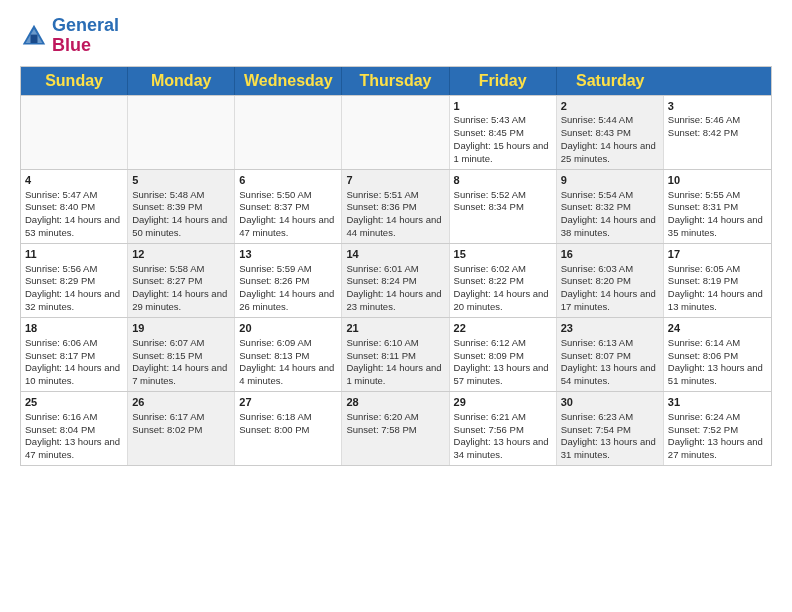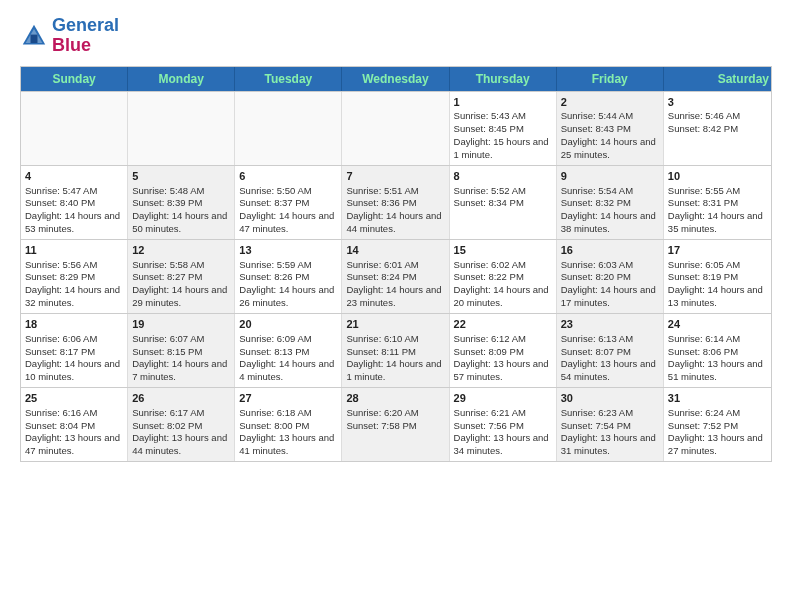--- a/index.html
+++ b/index.html
@@ -59,28 +59,28 @@
       display: flex;
       flex-direction: column;
       border: 1px solid #ccc;
     }
     .cal-header-row {
       display: grid;
       grid-template-columns: repeat(7, 1fr);
       background: #2a6db5;
     }
     .cal-header-cell {
-      color: #86efac;
-      font-size: 12px;
+      color: #fde047;
+      font-size: 16px;
       font-weight: bold;
       text-align: center;
       padding: 5px 2px;
       border-right: 1px solid #1e5a9a;
     }
-    .cal-header-cell:last-child { border-right: none; text-align: right; }
+    .cal-header-cell:last-child { border-right: none; }
     .cal-body {
       flex: 1;
       display: flex;
       flex-direction: column;
     }
     .cal-week {
       display: grid;
       grid-template-columns: repeat(7, 1fr);
       flex: 1;
       border-top: 1px solid #ccc;
@@ -124,21 +124,20 @@
     <div class="title-block">
       <div class="main-title"></div>
       <div class="subtitle"></div>
     </div>
   </div>
 
   <div class="calendar">
     <div class="cal-header-row">
     <div class="cal-header-cell">Sunday</div>
         <div class="cal-header-cell">Monday</div>
-        <div class="cal-header-cell">Tuesday</div>
         <div class="cal-header-cell">Wednesday</div>
         <div class="cal-header-cell">Thursday</div>
         <div class="cal-header-cell">Friday</div>
         <div class="cal-header-cell">Saturday</div>
       </div>
     <div class="cal-body">
     <div class="cal-week">
           <div class="cal-cell empty"></div>
           <div class="cal-cell empty"></div>
           <div class="cal-cell empty"></div>
@@ -247,25 +246,25 @@
 <span>Daylight: 13 hours and 51 minutes.</span></div>
         </div>
         <div class="cal-week">
           <div class="cal-cell"><span class="day-num">25</span>
 <span>Sunrise: 6:16 AM</span><br>
 <span>Sunset: 8:04 PM</span><br>
 <span>Daylight: 13 hours and 47 minutes.</span></div>
           <div class="cal-cell shaded"><span class="day-num">26</span>
 <span>Sunrise: 6:17 AM</span><br>
 <span>Sunset: 8:02 PM</span><br>
-<span>Daylight: 13 hours and 44 minutes.</span></div>
+</div>
           <div class="cal-cell"><span class="day-num">27</span>
 <span>Sunrise: 6:18 AM</span><br>
 <span>Sunset: 8:00 PM</span><br>
-<span>Daylight: 13 hours and 41 minutes.</span></div>
+</div>
           <div class="cal-cell shaded"><span class="day-num">28</span>
 <span>Sunrise: 6:20 AM</span><br>
 <span>Sunset: 7:58 PM</span><br>
 </div>
           <div class="cal-cell"><span class="day-num">29</span>
 <span>Sunrise: 6:21 AM</span><br>
 <span>Sunset: 7:56 PM</span><br>
 <span>Daylight: 13 hours and 34 minutes.</span></div>
           <div class="cal-cell shaded"><span class="day-num">30</span>
 <span>Sunrise: 6:23 AM</span><br>

